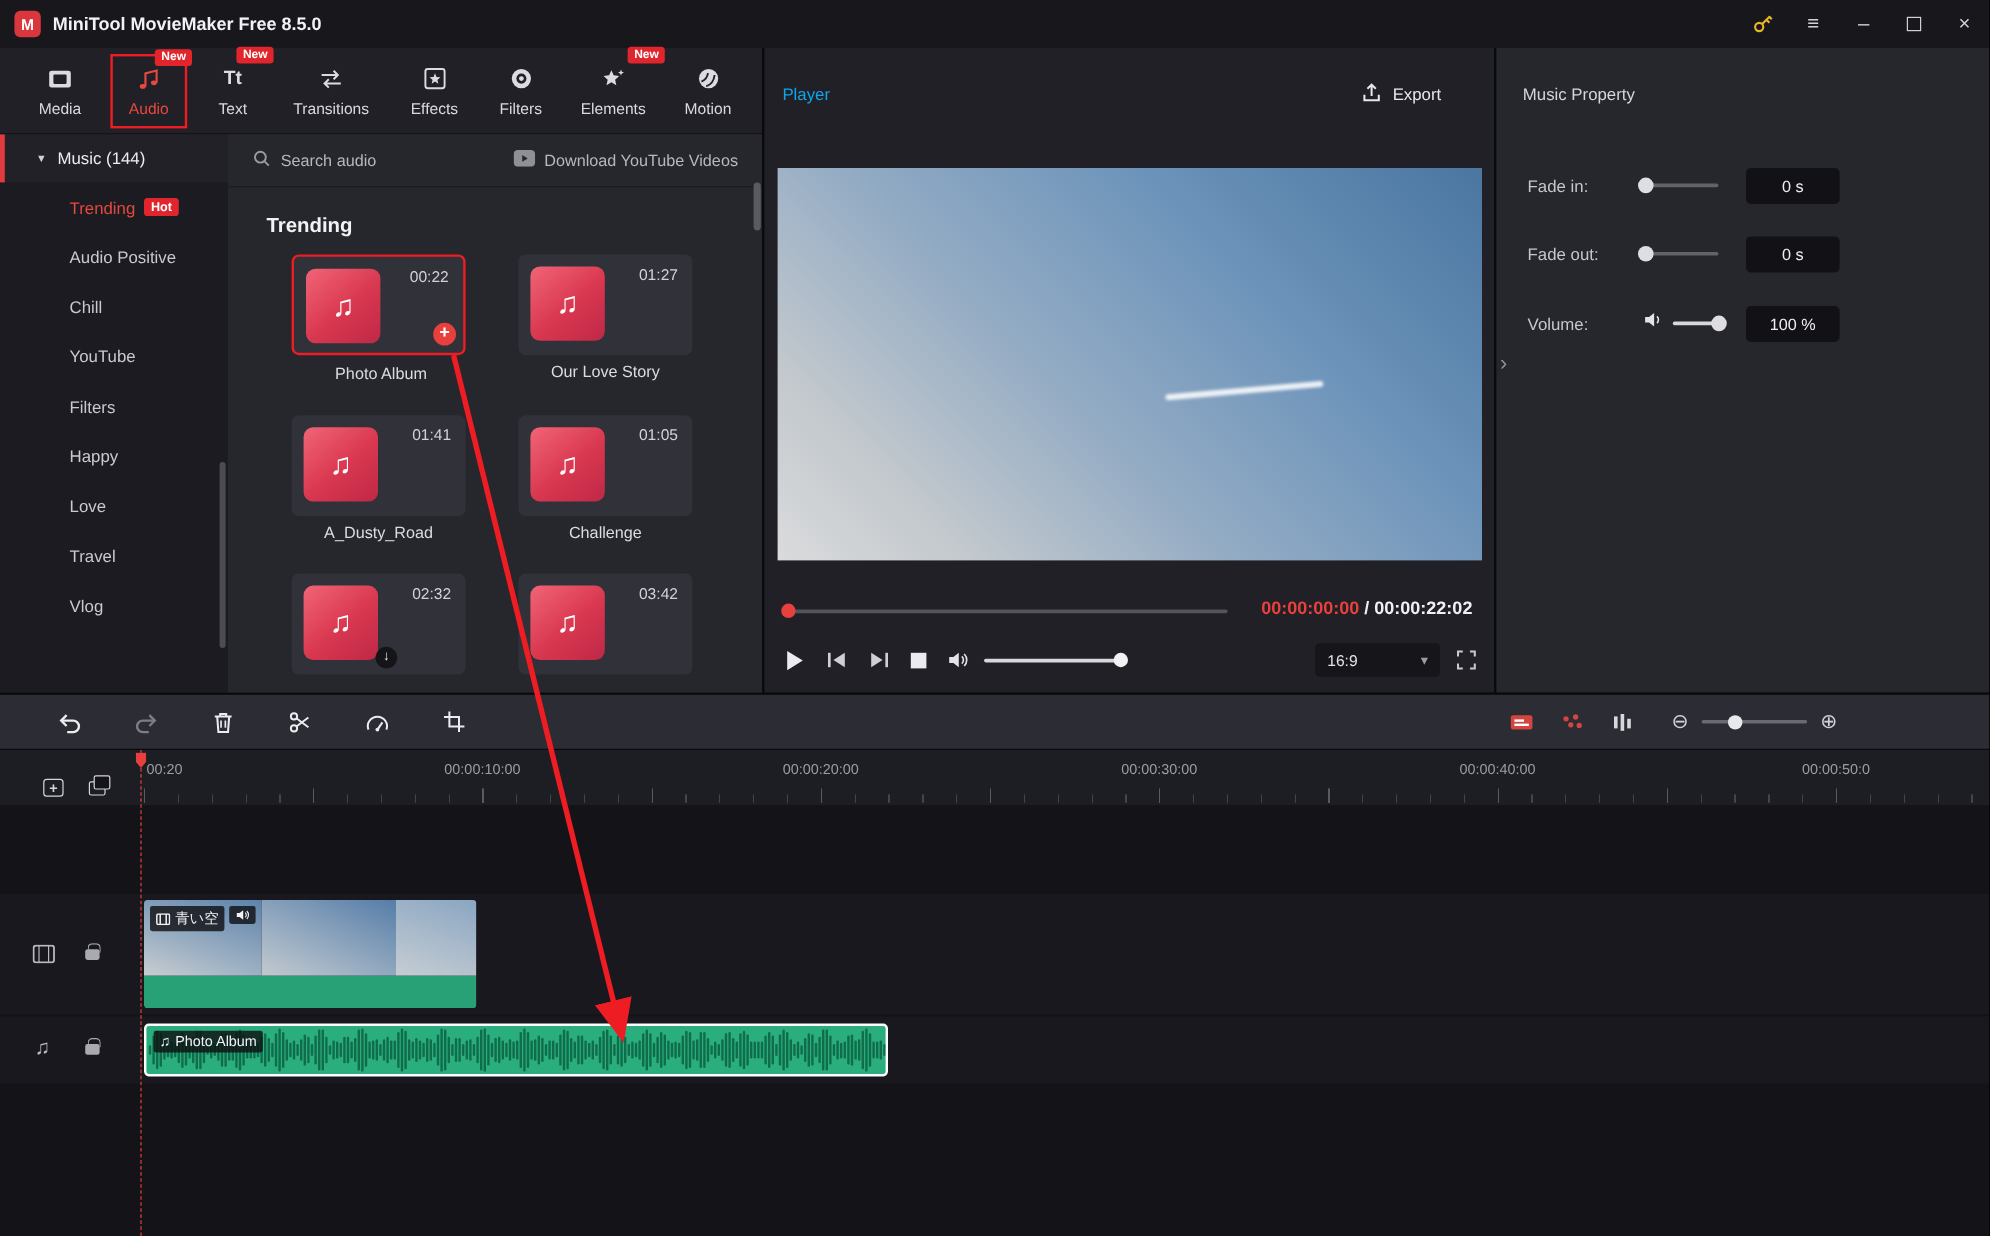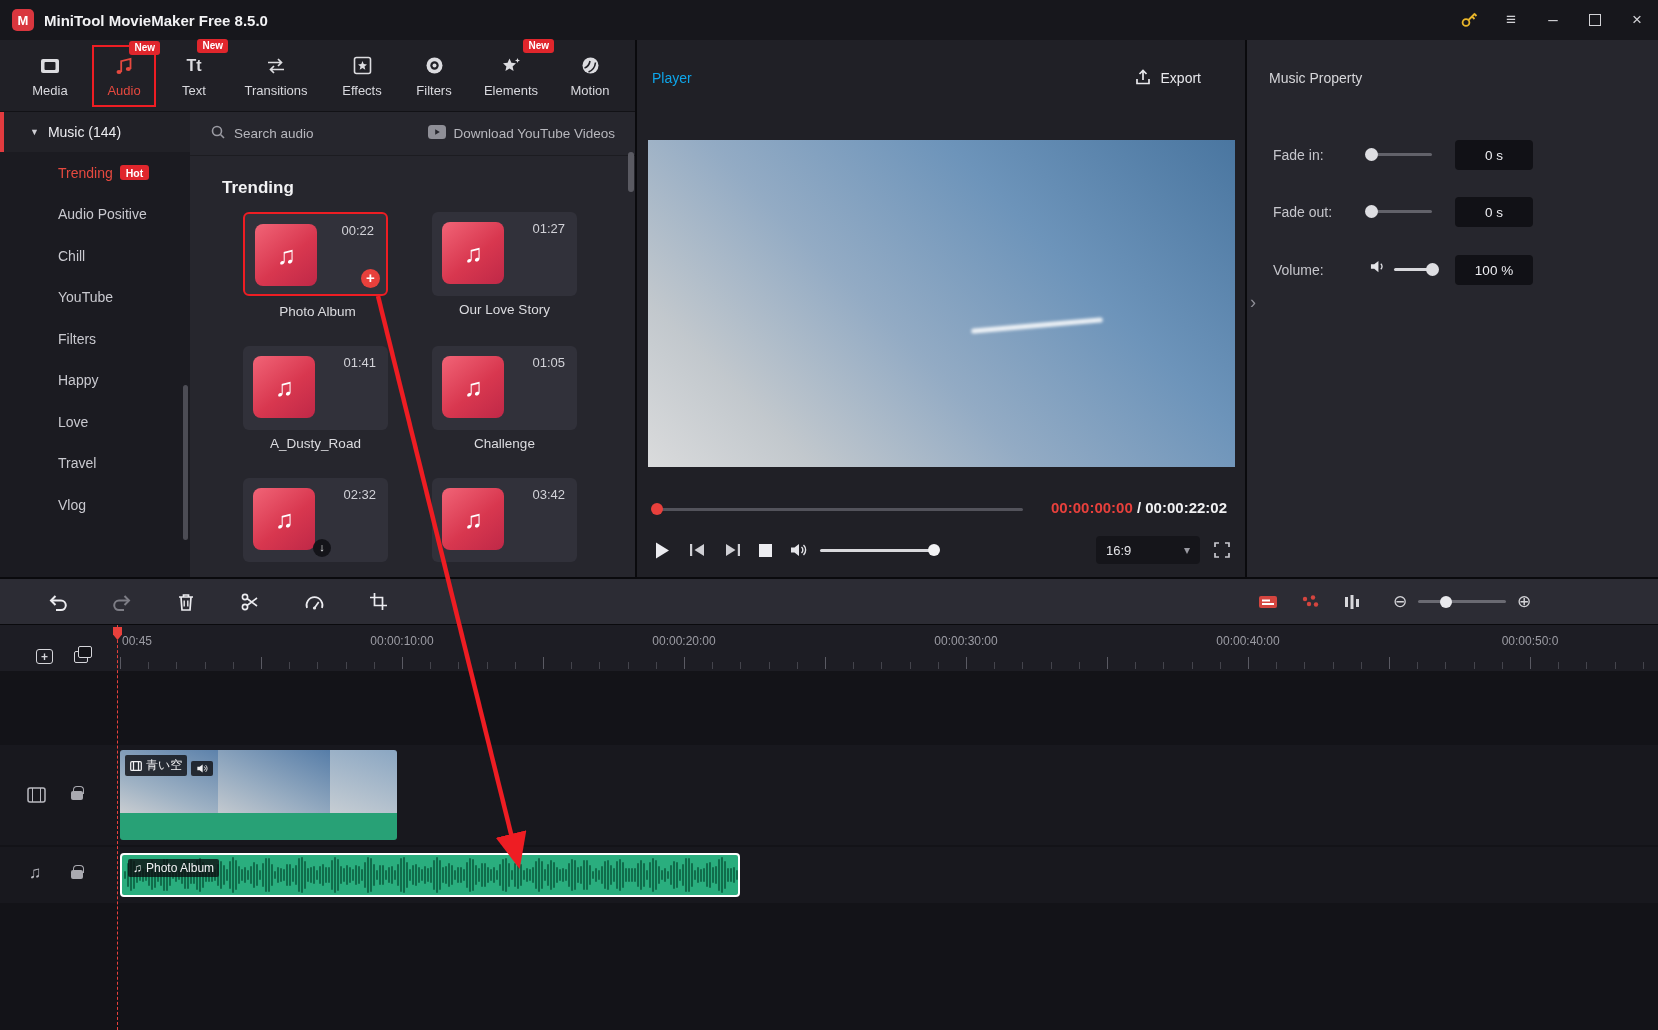--- a/index.html
+++ b/index.html
@@ -144,21 +144,21 @@
   .lock1{top:166px}.lock2{top:245px}
 
   .video-clip{position:absolute;left:120px;top:125px;width:277px;height:90px;border-radius:3px;
               overflow:hidden;cursor:pointer;}
   .vc-thumbs{display:flex;height:63px;}
   .seg{height:100%;}
   .seg1{width:98px;background:linear-gradient(200deg,#5d82ab 0%,#9fb2c4 65%,#c9cdd1 100%);}
   .seg2{width:112px;background:linear-gradient(205deg,#567da8 0%,#97acc1 60%,#c3c9cf 100%);}
   .seg3{flex:1;background:linear-gradient(200deg,#8aa6c2 0%,#c6cdd3 100%);}
   .vc-audio{height:27px;background:#28a176;}
-  .clip-badges{position:absolute;left:5px;top:5px;display:flex;gap:4px;align-items:flex-end;}
+  .clip-badges{position:absolute;left:5px;top:5px;display:flex;gap:4px;align-items:flex-start;}
   .clip-badge{background:rgba(14,14,18,.8);border-radius:2px;padding:2px 5px;display:flex;
               align-items:center;gap:4px;font-size:12px;color:#f2f2f4;}
   .audio-clip{position:absolute;left:120px;top:228px;width:620px;height:44px;background:#2aae7e;
               border:2px solid #fff;border-radius:4px;overflow:hidden;cursor:pointer;}
   .waveform{position:absolute;inset:0;display:flex;align-items:center;gap:1px;padding:0 2px;}
   .wbar{width:2px;background:rgba(10,92,62,.8);border-radius:1px;flex:0 0 auto;}
   .ac-badge{position:absolute;left:6px;top:4px;z-index:2;}
 
   .playhead-line{position:absolute;left:117px;top:0;bottom:0;width:0;border-left:1px dashed #e8403c;z-index:5;cursor:ew-resize;}
   .playhead-cap{position:absolute;left:113px;top:2px;width:9px;height:13px;background:#e8403c;z-index:6;
@@ -541,21 +541,21 @@
       <span class="et-icon g24 zoom-glyph">⊖</span>
       <span class="zoom-slider g6">
           <span class="zoom-thumb"></span>
         </span>
       <span class="et-icon g6 zoom-glyph">⊕</span>
     </div>
   </section>
 
   <section class="timeline">
     <div class="ruler">
-      <span class="ruler-label first" style="left:122px">00:45</span>
+      <span class="ruler-label first" style="left:122px">00:20</span>
       <span class="ruler-label" style="left:402px">00:00:10:00</span>
       <span class="ruler-label" style="left:684px">00:00:20:00</span>
       <span class="ruler-label" style="left:966px">00:00:30:00</span>
       <span class="ruler-label" style="left:1248px">00:00:40:00</span>
       <span class="ruler-label" style="left:1530px">00:00:50:0</span>
       <div class="ticks-1s"></div>
       <div class="ticks-5s"></div>
     </div>
 
     <div class="track-band band-video"></div>

